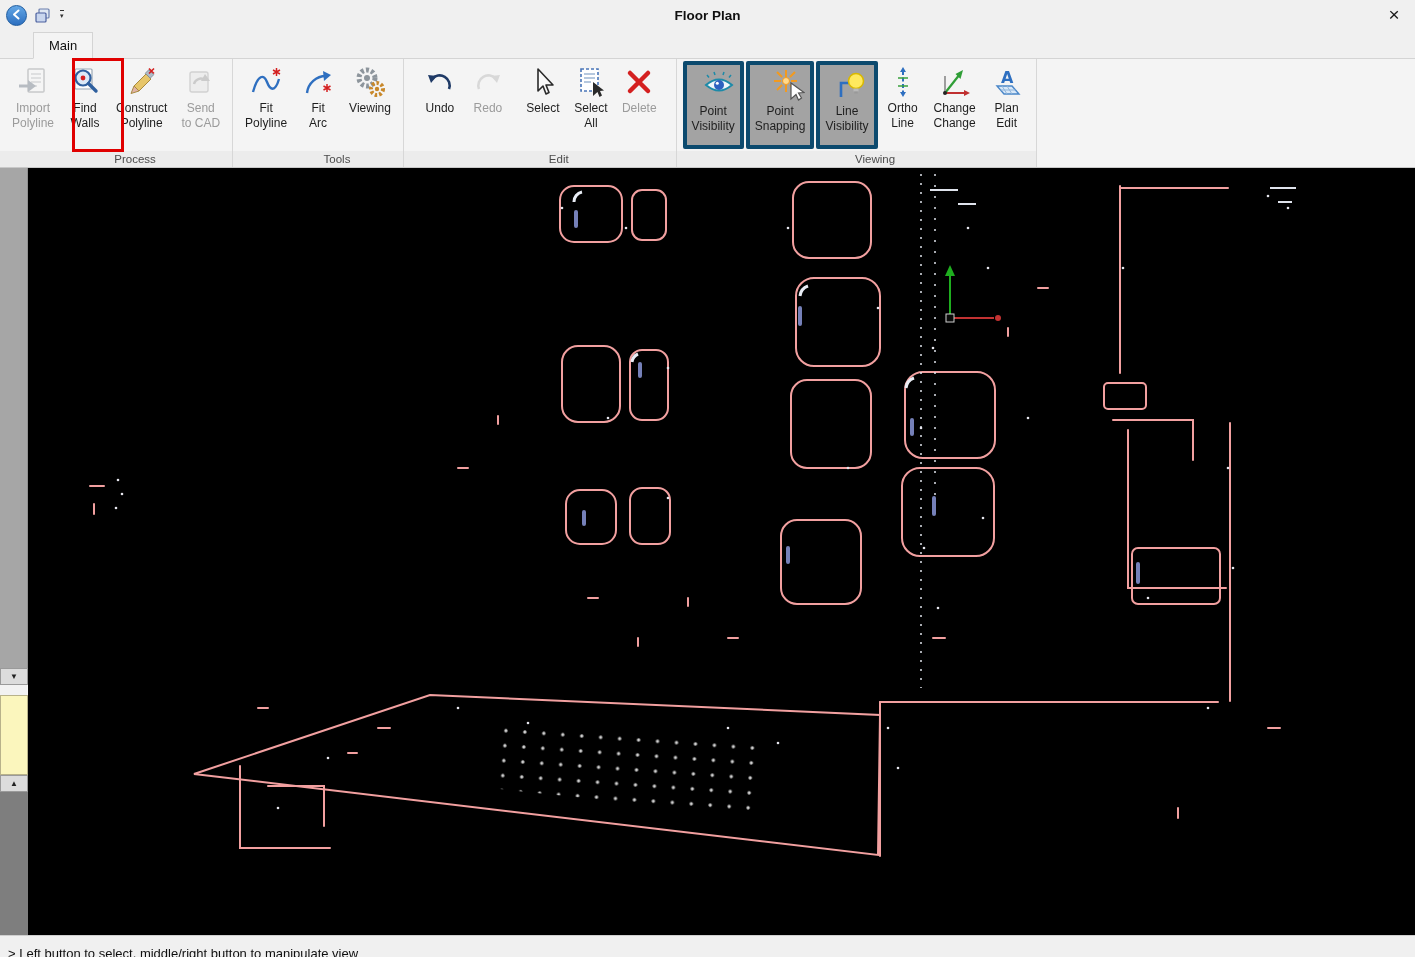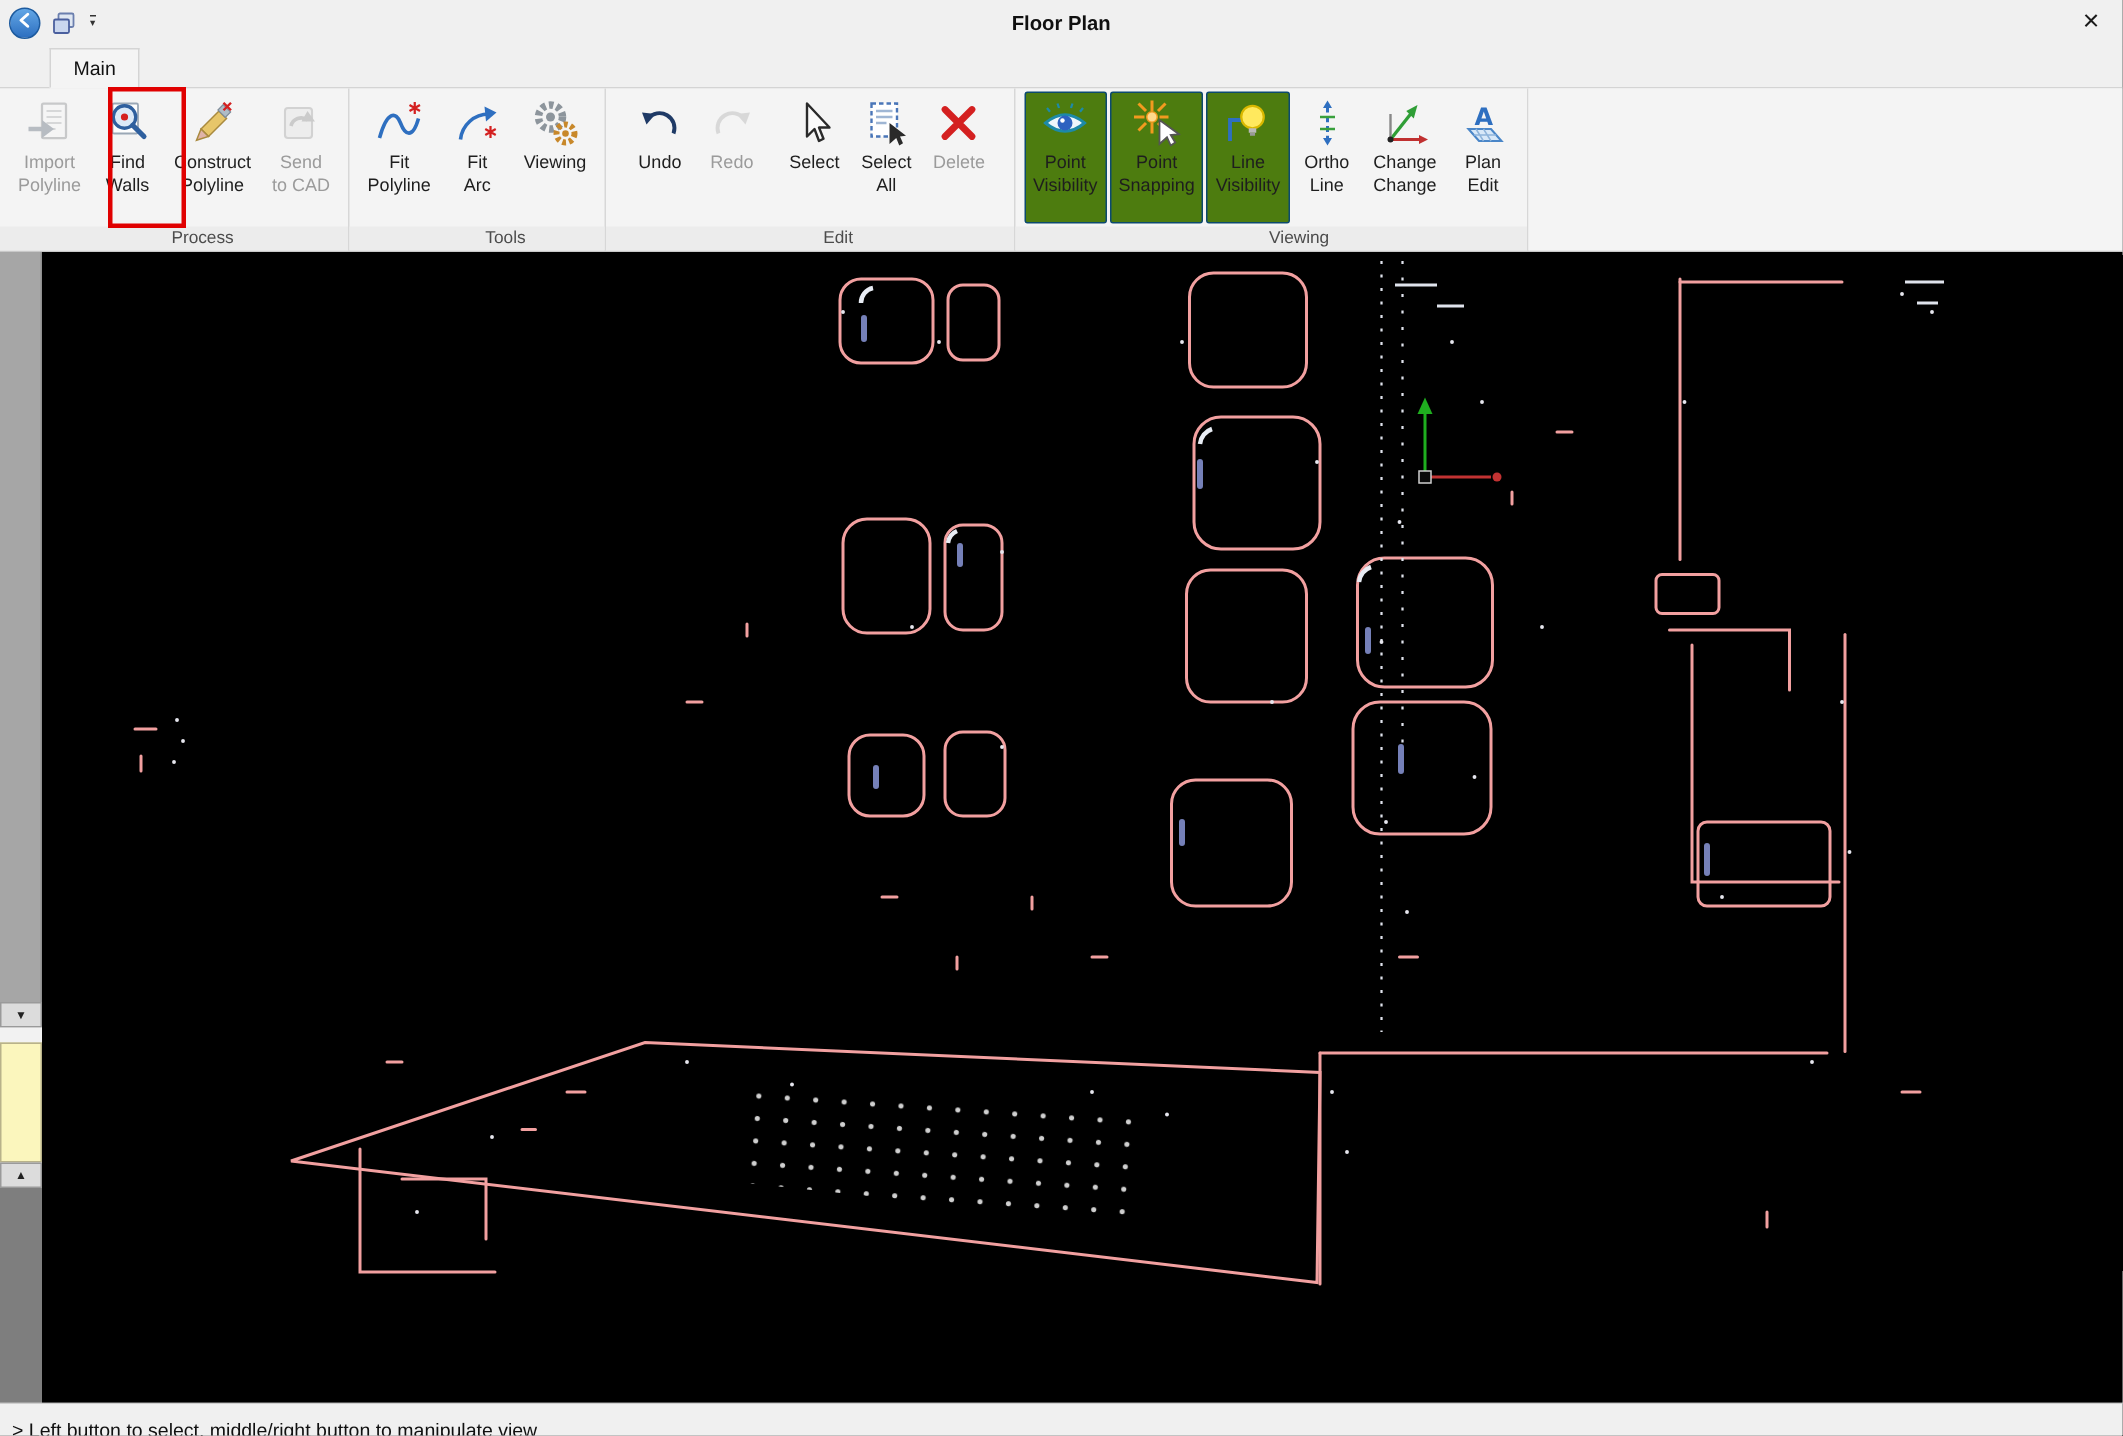--- a/index.html
+++ b/index.html
@@ -33,21 +33,21 @@
   .gtitle { height:16px; line-height:16px; font-size:11.5px; color:#4c4c4c; text-align:center; background:#ececec;padding-left:38px; }
   .rfill { flex:1 1 auto; background:#f4f4f4; }
   .rbtn { height:88px; margin:0 1px; padding:4px 5px 0 5px; min-width:46px; display:flex;
     flex-direction:column; align-items:center; border:1px solid transparent; border-radius:2px; }
   .rbtn .icn { width:32px; height:32px; margin-bottom:3px; flex:0 0 auto; }
   .rbtn .lbl { font-size:12px; line-height:14.5px; text-align:center; color:#1e1e1e; }
   .rbtn .l1,.rbtn .l2 { display:block; white-space:nowrap; }
   .rbtn.disabled .lbl { color:#9b9b9b; }
   .rbtn.disabled .icn { opacity:.45; filter:grayscale(.8); }
   .rbtn.dimlabel .lbl { color:#9b9b9b; }
-  .rbtn.toggled { background:#4d7c0f; border:1px solid #0c4a6e; }
+  .rbtn.toggled { background:#a3a3a3; border:4px solid #0c4a6e;align-items:flex-end; }
 
   
   .workspace { height:767px; display:flex; }
   .strip { width:28px; display:flex; flex-direction:column; background:#a2a2a2; }
   .strip-top { height:500px; background:#a6a6a6; border-right:1px solid #8f8f8f; }
   .strip-btn { height:17px; background:#dcdcdc; border:1px solid #9a9a9a; font-size:8px;
     color:#222; text-align:center; line-height:15px; }
   .strip-gap { height:10px; background:#f2f2f2; }
   .strip-yellow { height:80px; background:#fbf6bd; border:1px solid #b8b28a; }
   .strip-bottom { flex:1; background:#7e7e7e; }

